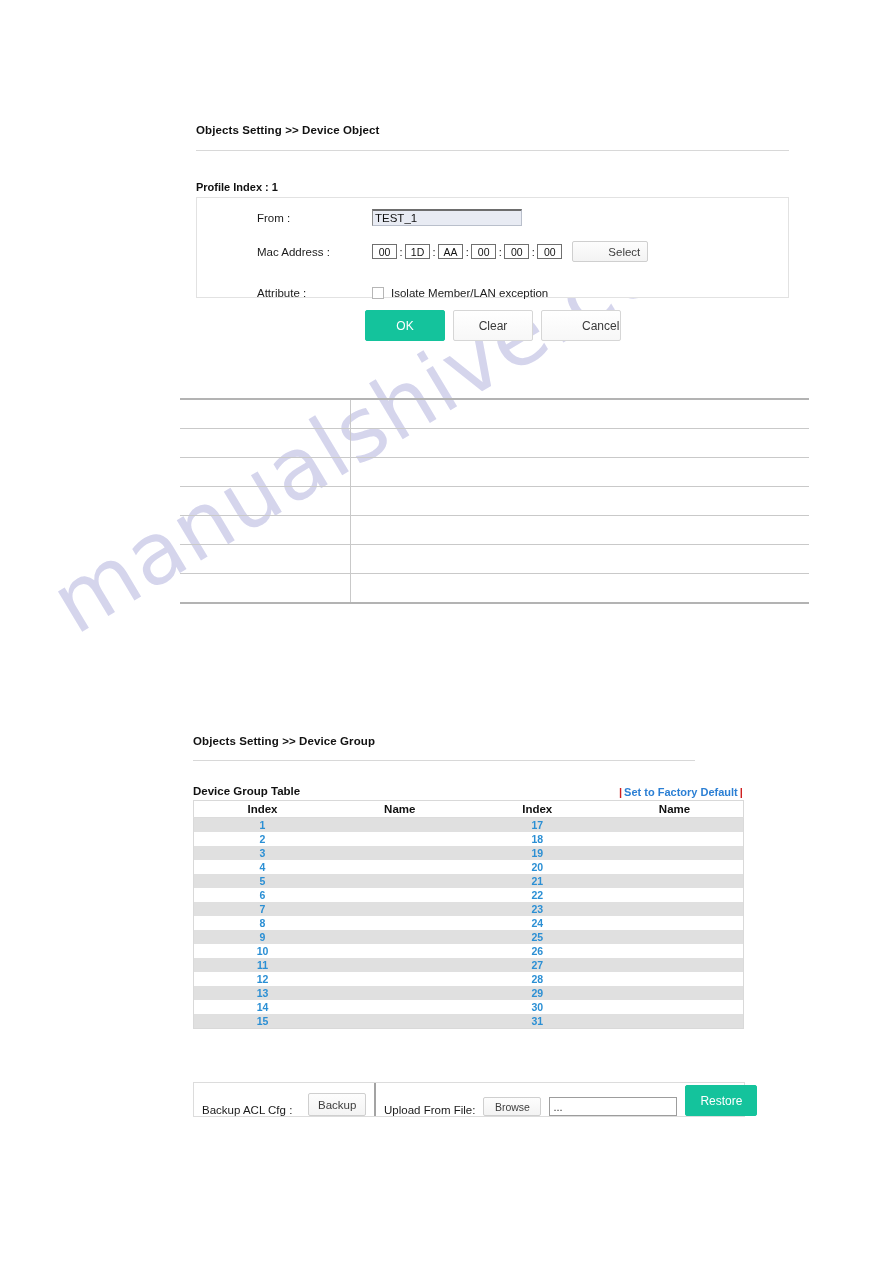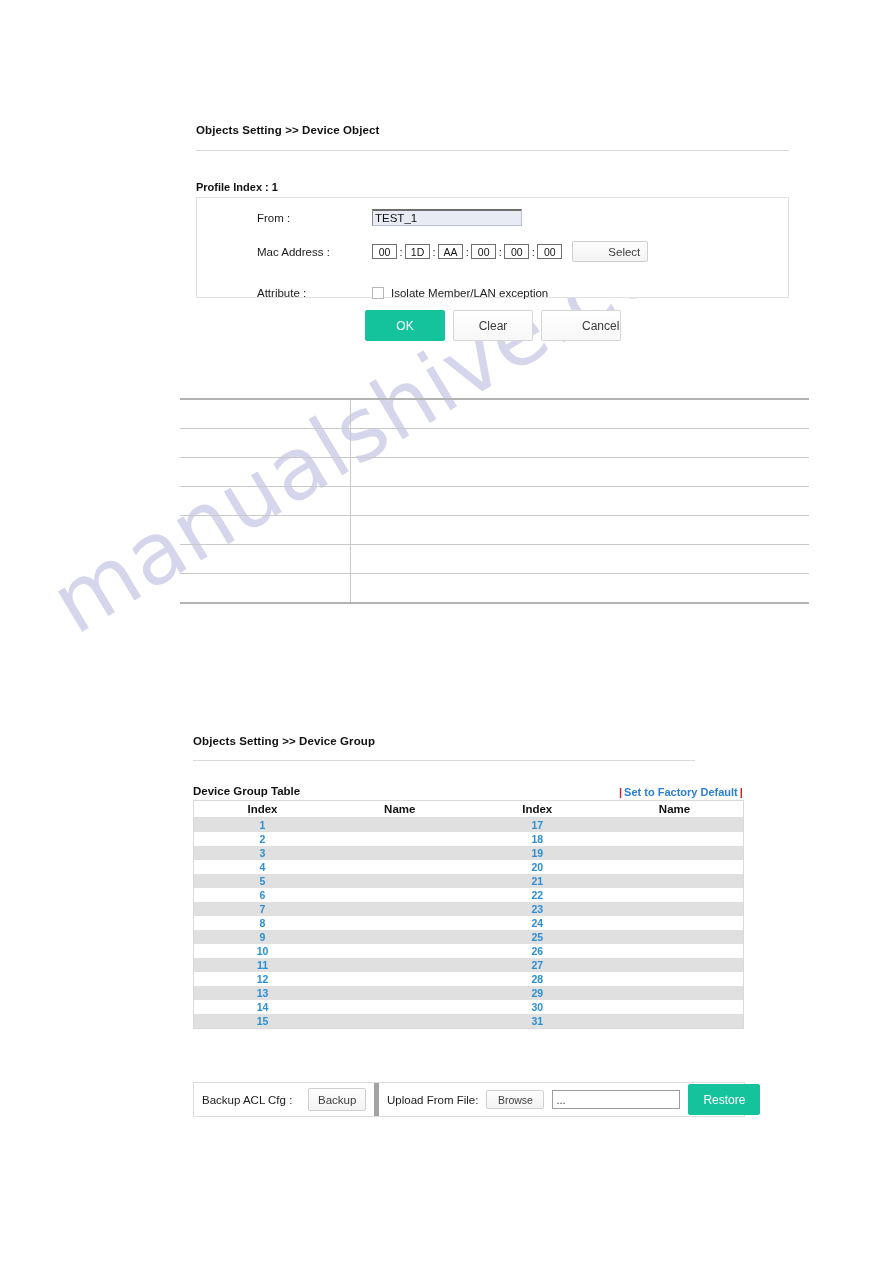--- a/index.html
+++ b/index.html
@@ -235,26 +235,26 @@
   .backup-bar {
     position: absolute;
     border: 1px solid #dcdcdc;
     background: #fff;
     box-sizing: border-box;
     display: flex;
     align-items: center;
   }
   .bb-cell {
     display: flex;
-    align-items: center;
+    align-items: flex-end;
     height: 100%;
     padding: 0 8px;
     box-sizing: border-box;
   }
-  .bb-divider { border-left: 5px solid #a3a3a3; }
+  .bb-divider { border-left: 2px solid #a3a3a3; }
   .bb-label { font-size: 11.5px; color: #1a1a1a; white-space: nowrap; }
   .btn-backup { width: 76px; height: 23px; margin-left: 16px; }
   .btn-browse { width: 58px; height: 19px; margin-left: 8px; font-size: 10.5px; }
   .file-input {
     width: 128px;
     height: 19px;
     box-sizing: border-box;
     margin-left: 8px;
     border: 1px solid #9d9d9d;
     background: #fff;

